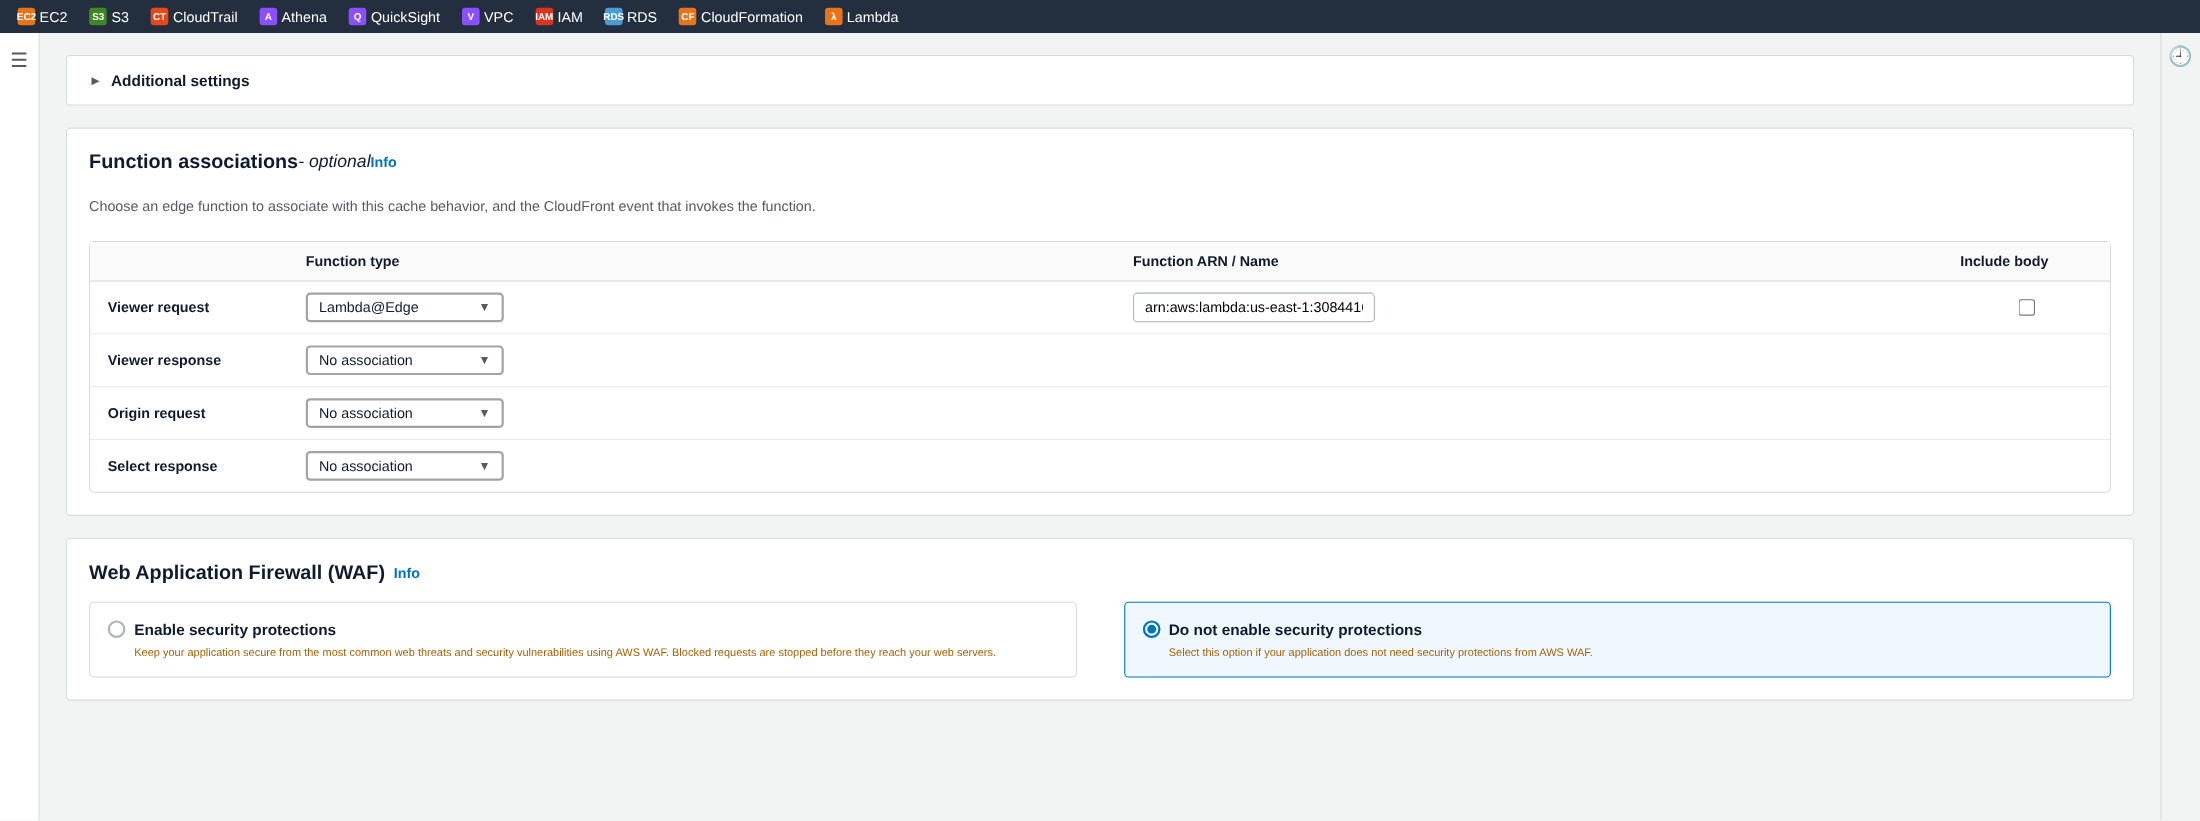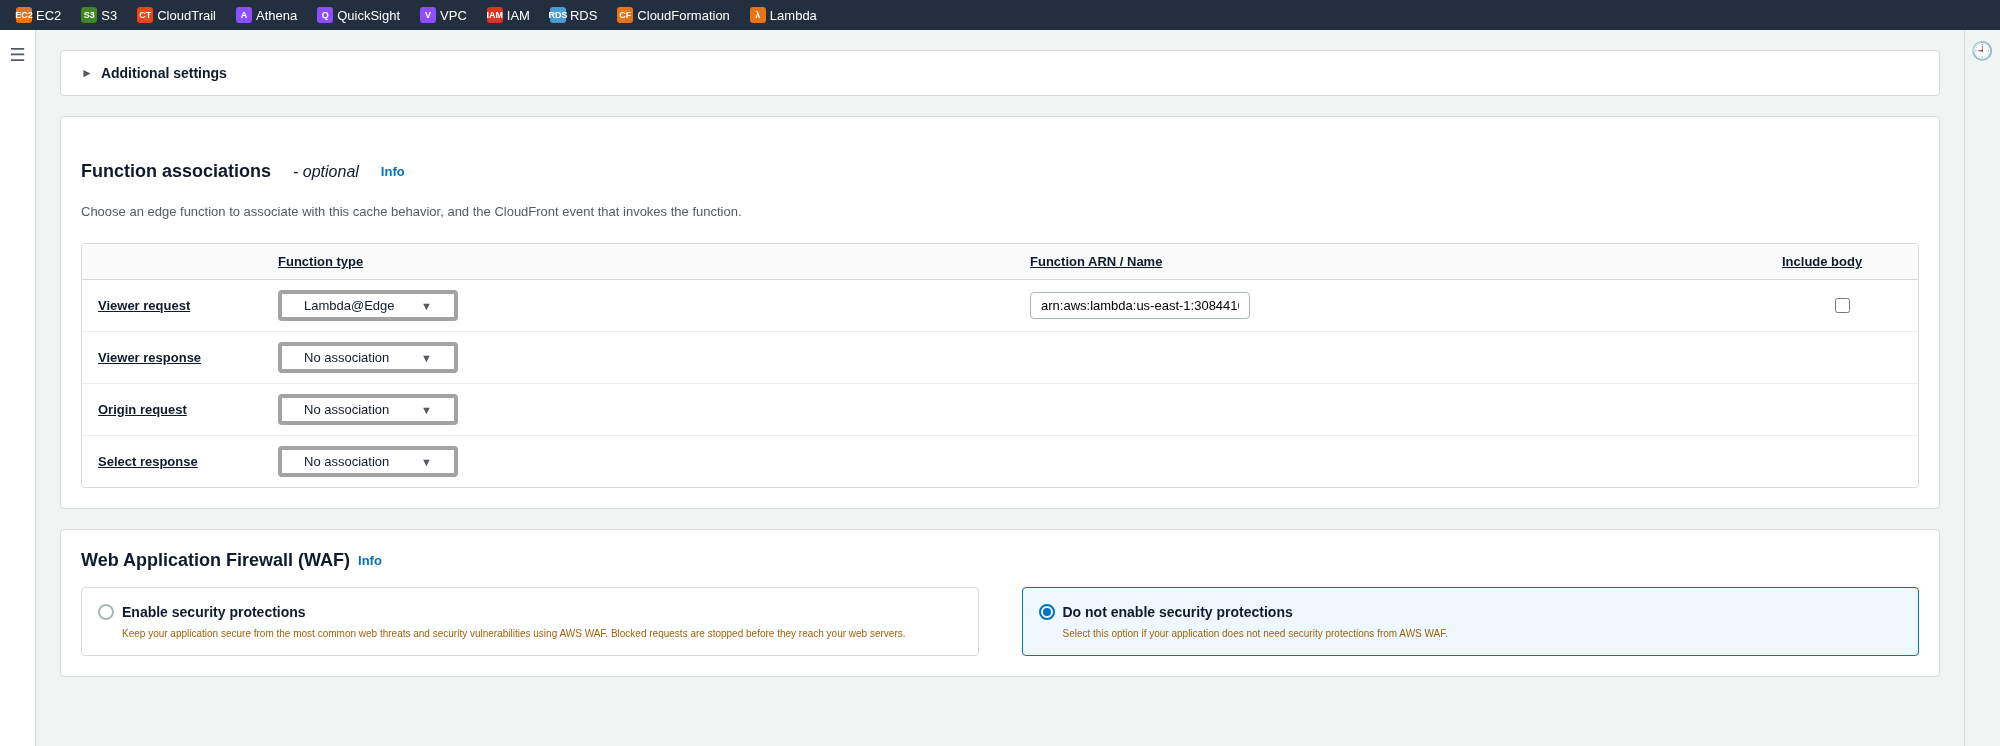--- a/index.html
+++ b/index.html
@@ -114,22 +114,21 @@
 
     
     .section-header {
       padding: 20px 20px 8px 20px;
     }
     .section-title {
       font-size: 18px;
       font-weight: 700;
       display: flex;
       align-items: center;
-      gap: 22px;
-      margin-top: 24px;
+      gap: 0;
     }
     .section-title .optional {
       font-style: italic;
       font-weight: 400;
       font-size: 16px;
     }
     .info-link {
       color: #0073bb;
       font-size: 13px;
       cursor: pointer;
@@ -139,21 +138,20 @@
       color: #545b64;
       font-size: 13px;
       margin-top: 22px;
     }
 
     
     .fa-table {
       margin: 16px 20px 20px 20px;
       border: 1px solid #d5dbdb;
       border-radius: 4px;
-      text-decoration: underline;
     }
     .fa-header-row {
       display: grid;
       grid-template-columns: 180px 1fr 1fr 120px;
       padding: 10px 16px;
       background: #fafafa;
       border-bottom: 1px solid #d5dbdb;
       font-weight: 700;
       font-size: 13px;
     }
@@ -170,24 +168,24 @@
       font-size: 13px;
       display: flex;
       align-items: center;
     }
 
     
     .dropdown {
       position: relative;
       display: inline-flex;
       align-items: center;
-      border: 4px solid #a3a3a3;
+      border: 2px solid #a3a3a3;
       border-radius: 4px;
       background: #fff;
-      padding: 4px 22px;
+      padding: 4px 10px;
       cursor: pointer;
       font-size: 13px;
       min-width: 180px;
       justify-content: space-between;
     }
     .dropdown-arrow {
       font-size: 11px;
       color: #545b64;
       margin-left: 6px;
     }

